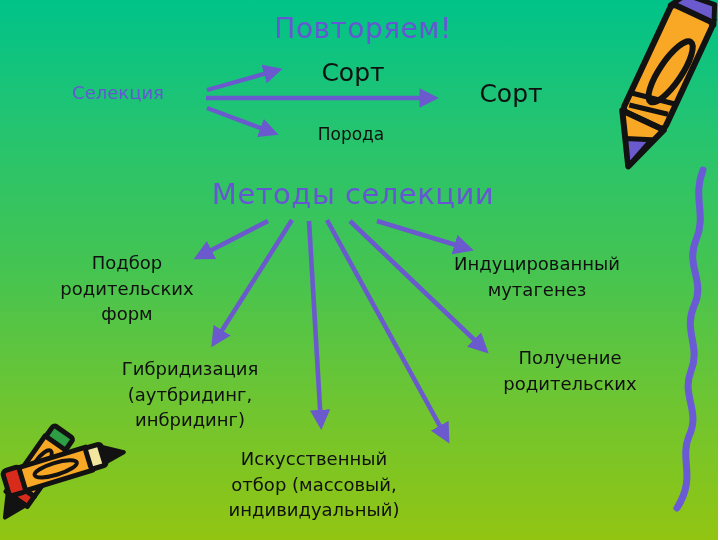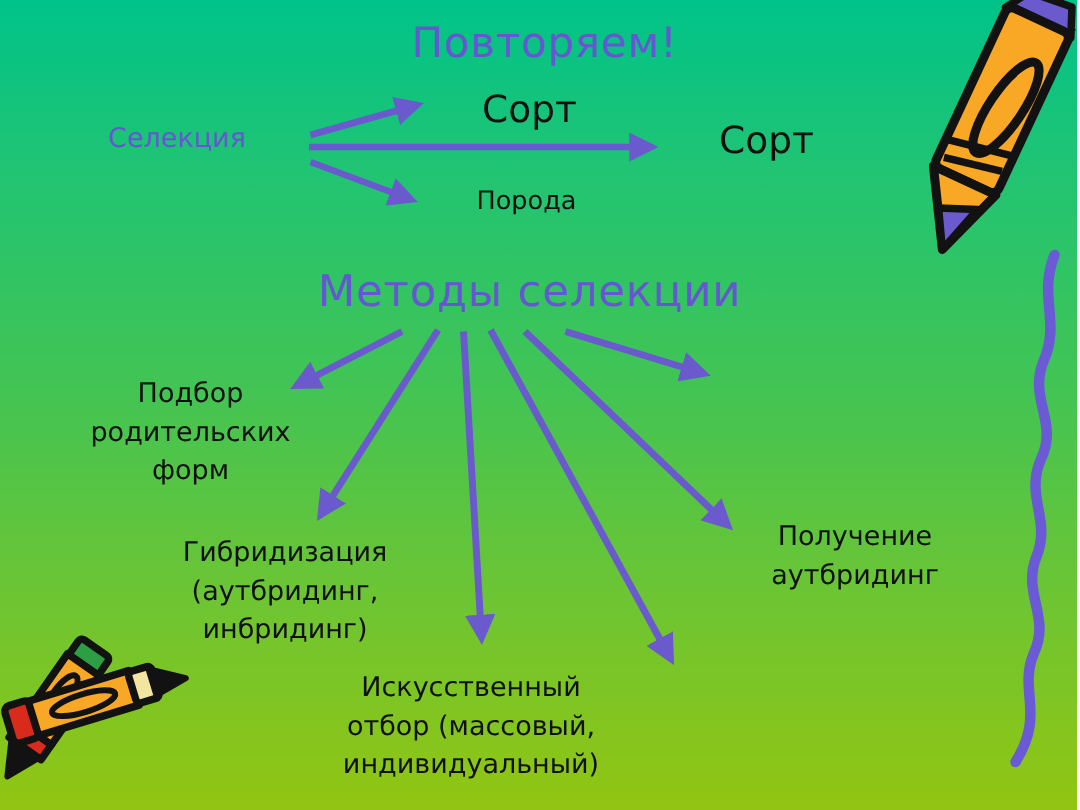--- a/index.html
+++ b/index.html
@@ -75,21 +75,23 @@
   <div class="abs ctr black mlabel m2">Гибридизация
 (аутбридинг,
 инбридинг)</div>
   <div class="abs ctr black mlabel m1">Подбор
 родительских
 форм</div>
   <div class="abs ctr black mlabel m3">Искусственный
 отбор (массовый,
 индивидуальный)</div>
   <div class="abs ctr black mlabel m5">Получение
-аутбридинг</div>
+родительских</div>
+  <div class="abs ctr black mlabel m6">Индуцированный
+мутагенез</div>
 
   <svg class="abs" style="left:588px;top:-8px;" width="140" height="200" viewBox="0 0 140 200">
     <g transform="translate(72,92) rotate(25)" stroke="#121212" stroke-linejoin="round">
       <polygon points="-24,-76 24,-76 16,-95 -14,-92" fill="#6A5ACD" stroke-width="5"></polygon>
       <rect x="-23" y="-78" width="46" height="118" rx="5" fill="#F9A825" stroke-width="6"></rect>
       <ellipse cx="2" cy="-16" rx="11" ry="36" fill="none" stroke-width="6" transform="rotate(9)"></ellipse>
       <line x1="-21" y1="20" x2="21" y2="12" stroke-width="5"></line>
       <line x1="-19" y1="32" x2="20" y2="24" stroke-width="5"></line>
       <polygon points="-23,40 23,40 6,88" fill="#F9A825" stroke-width="6"></polygon>
       <polygon points="-8,64 16,54 6,88" fill="#6A5ACD" stroke-width="5"></polygon>

